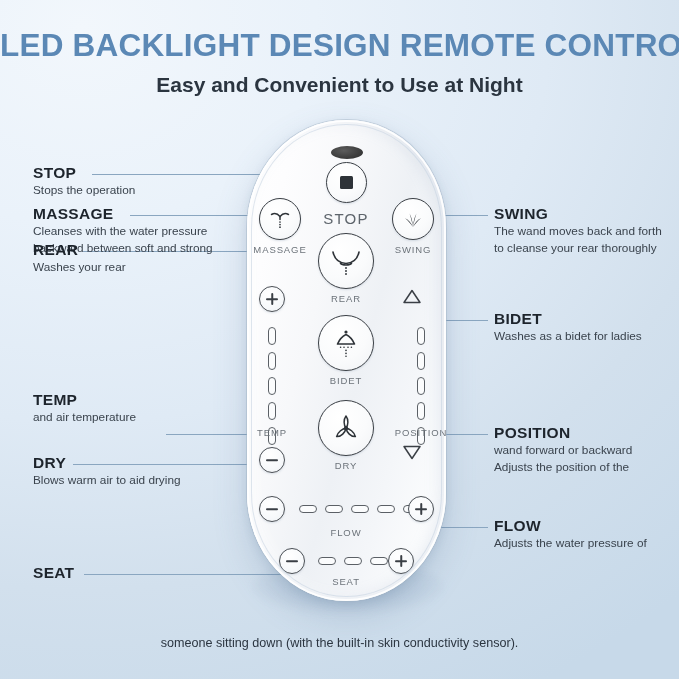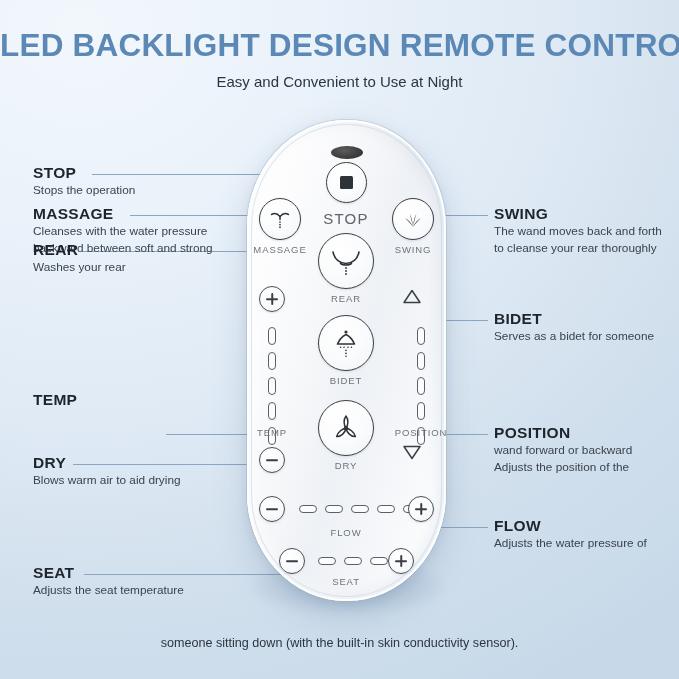--- a/index.html
+++ b/index.html
@@ -27,22 +27,23 @@
     font-size: 31.5px;
     font-weight: bold;
     letter-spacing: 0.2px;
     color: #5b88b5;
     white-space: nowrap;
   }
   .subtitle {
     position: absolute;
     left: 0; right: 0; top: 73px;
     text-align: center;
-    font-size: 15px;
+    font-size: 21px;
     color: #2b3540;
+    font-weight: bold;
   }
 
   
   .remote {
     position: absolute;
     left: 247px;
     top: 120px;
     width: 199px;
     height: 481px;
     border-radius: 99px / 108px;
@@ -391,41 +392,41 @@
     <div class="c-desc">backward between soft and strong</div>
   </div>
 
   <div class="callout" style="left:33px; top:241px;">
     <div class="c-title">REAR</div>
     <div class="c-desc">Washes your rear</div>
   </div>
 
   <div class="callout" style="left:33px; top:391px;">
     <div class="c-title">TEMP</div>
+    <div class="c-desc">and air temperature</div>
   </div>
 
   <div class="callout" style="left:33px; top:454px;">
     <div class="c-title">DRY</div>
     <div class="c-desc">Blows warm air to aid drying</div>
   </div>
 
   <div class="callout" style="left:33px; top:564px;">
     <div class="c-title">SEAT</div>
-    <div class="c-desc">Adjusts the seat temperature</div>
   </div>
 
   <div class="callout right" style="left:494px; top:205px;">
     <div class="c-title">SWING</div>
     <div class="c-desc">The wand moves back and forth</div>
     <div class="c-desc">to cleanse your rear thoroughly</div>
   </div>
 
   <div class="callout right" style="left:494px; top:310px;">
     <div class="c-title">BIDET</div>
-    <div class="c-desc">Serves as a bidet for someone</div>
+    <div class="c-desc">Washes as a bidet for ladies</div>
   </div>
 
   <div class="callout right" style="left:494px; top:424px;">
     <div class="c-title">POSITION</div>
     <div class="c-desc">wand forward or backward</div>
     <div class="c-desc">Adjusts the position of the</div>
   </div>
 
   <div class="callout right" style="left:494px; top:517px;">
     <div class="c-title">FLOW</div>

